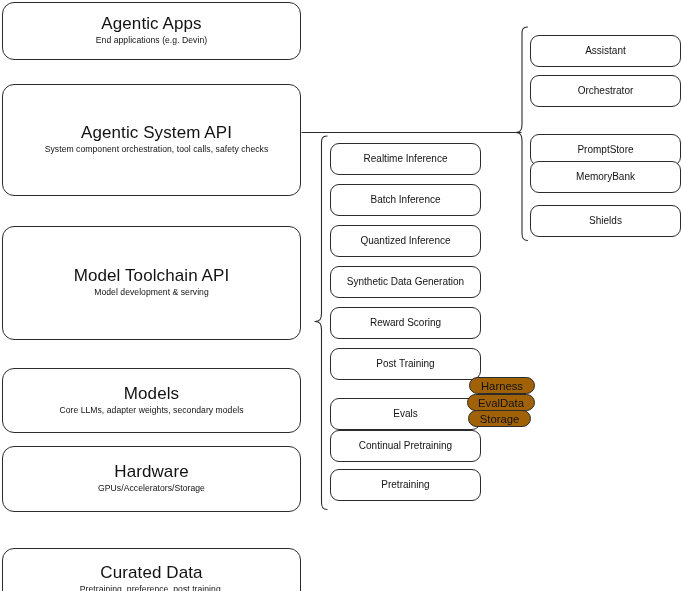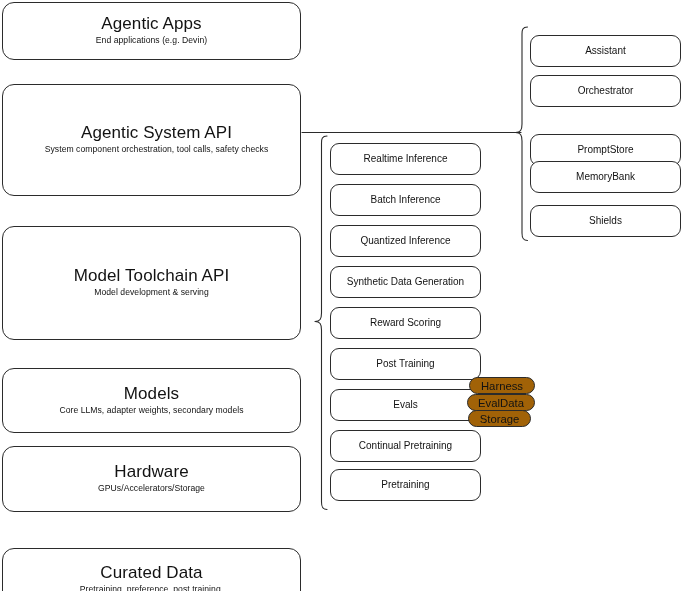--- a/index.html
+++ b/index.html
@@ -140,21 +140,21 @@
   </div>
   <div class="node cap cap-mid" style="top:266px;">
     <span>Synthetic Data Generation</span>
   </div>
   <div class="node cap cap-mid" style="top:307px;">
     <span>Reward Scoring</span>
   </div>
   <div class="node cap cap-mid" style="top:348px;">
     <span>Post Training</span>
   </div>
-  <div class="node cap cap-mid" style="top:389px;">
+  <div class="node cap cap-mid" style="top:398px;">
     <span>Evals</span>
   </div>
   <div class="node cap cap-mid" style="top:430px;">
     <span>Continual Pretraining</span>
   </div>
   <div class="node cap cap-mid" style="top:469px;">
     <span>Pretraining</span>
   </div>
 
   <div class="pill" style="left:469px;top:377px;width:66px;">

